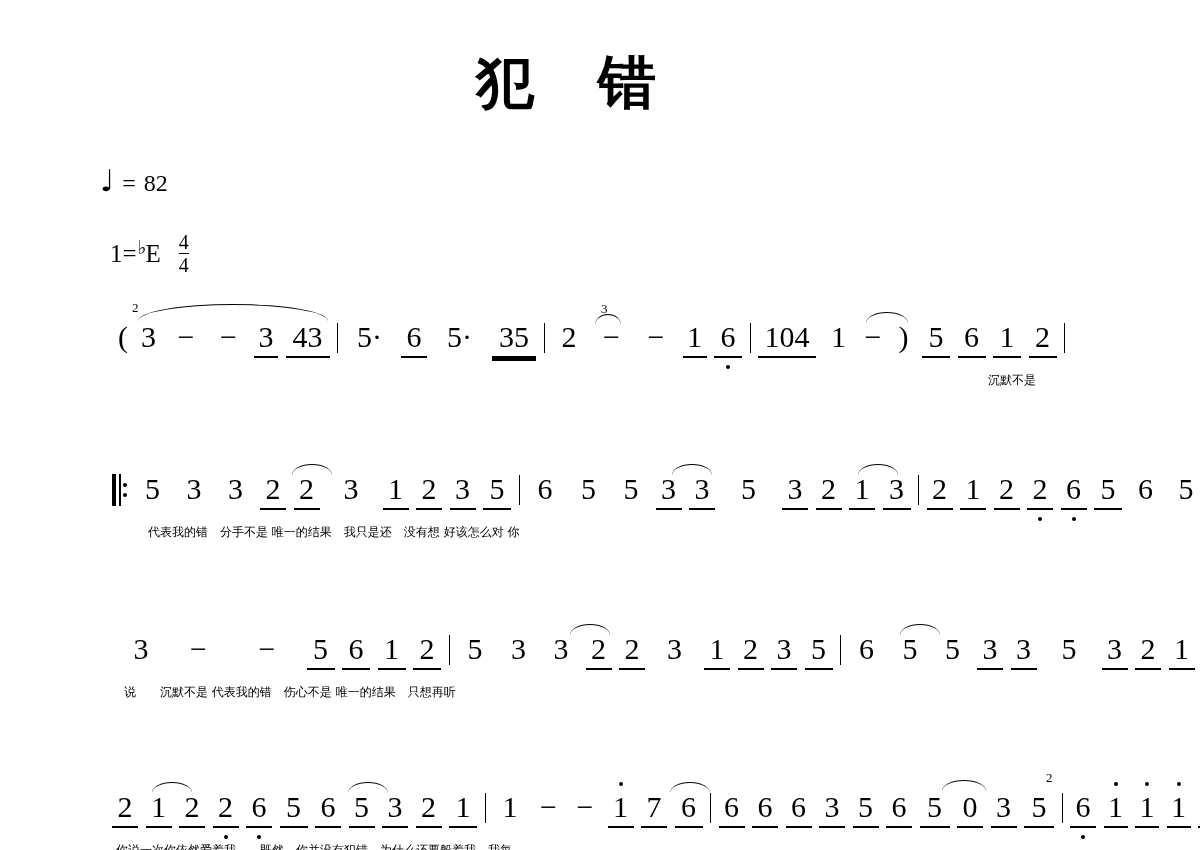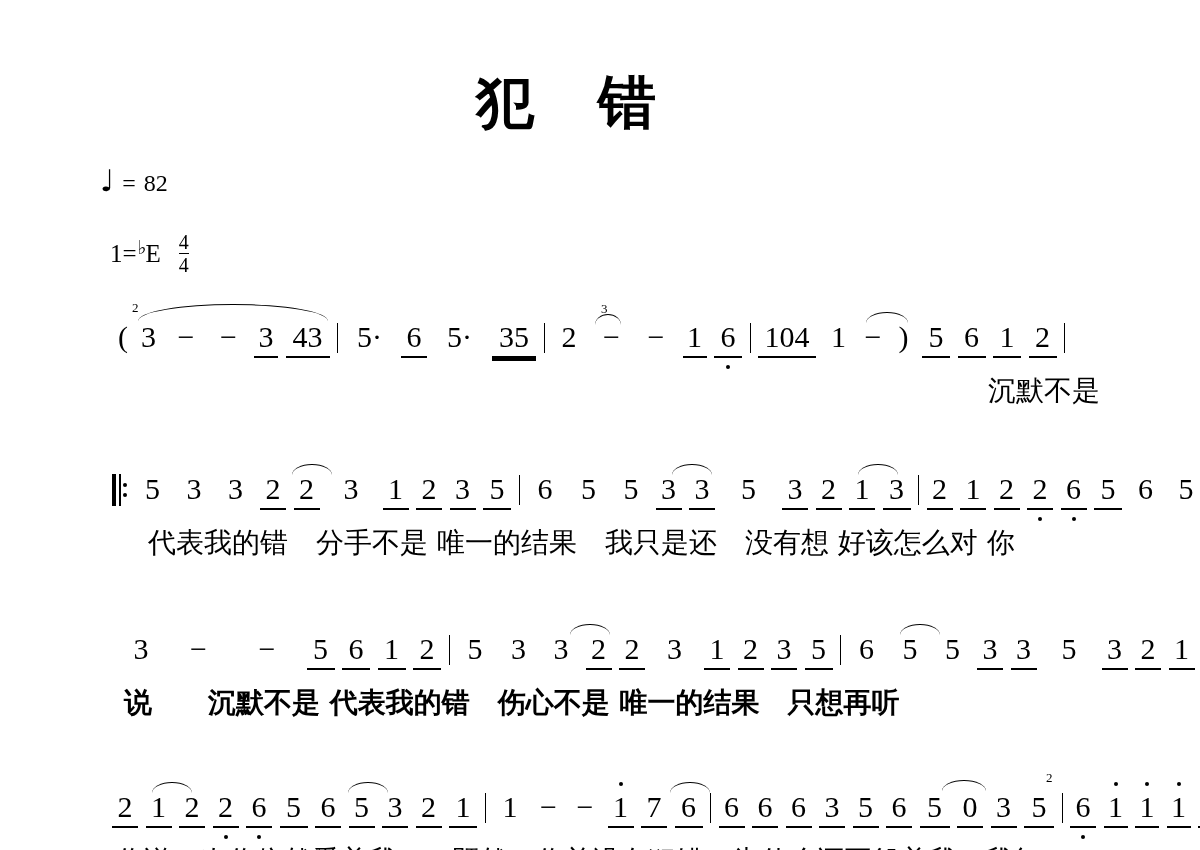--- a/index.html
+++ b/index.html
@@ -18,21 +18,21 @@
   .sheet {
     position: absolute;
     left: 0; top: 0;
     width: 1200px;
     height: 850px;
   }
 
   
   .title {
     position: absolute;
-    top: 64px;
+    top: 44px;
     left: 0;
     width: 1132px;
     text-align: center;
     font-family: "DejaVu Sans", sans-serif;
     font-weight: bold;
     font-size: 58px;
     letter-spacing: 22px;
     text-indent: 22px;
   }
   .subtitle {
@@ -124,21 +124,21 @@
     font-family: "Liberation Serif", serif;
     font-size: 30px;
   }
   .lyrics {
     position: absolute;
     left: 0;
     top: 52px;
     height: 32px;
     white-space: nowrap;
     font-family: "DejaVu Sans", sans-serif;
-    font-size: 28px;
+    font-size: 12px;
   }
 
   
   .tok {
     display: inline-block;
     position: relative;
     text-align: center;
     vertical-align: top;
   }
   .num1 { 
@@ -357,21 +357,21 @@
       <span class="tok num1 beam1" style="width:26px">3</span>
       <span class="tok" style="width:50px">5</span>
       <span class="tok num1 beam1" style="width:26px">3</span>
       <span class="tok num1 beam1" style="width:26px">2</span>
       <span class="tok num1 beam1" style="width:26px">1</span>
       
       
     </div>
     <div class="tie" style="left:570px; top:-8px; width:40px;"></div>
     <div class="tie" style="left:900px; top:-8px; width:40px;"></div>
-    <div class="lyrics" style="left:124px;font-weight:bold;">说　　沉默不是 代表我的错　伤心不是 唯一的结果　只想再听</div>
+    <div class="lyrics" style="left:124px;">说　　沉默不是 代表我的错　伤心不是 唯一的结果　只想再听</div>
   </div>
 
   <div class="line" style="top:790px;">
     <div class="notes" style="left:112px;">
       <span class="tok num1 beam1" style="width:26px">2</span>
       <span class="tok num1 beam1" style="width:26px">1</span>
       <span class="tok num1 beam1" style="width:26px">2</span>
       <span class="tok num1 beam1 dotlow beamed" style="width:26px">2</span>
       <span class="tok num1 beam1 dotlow beamed" style="width:26px">6</span>
       <span class="tok num1 beam1" style="width:28px">5</span>

